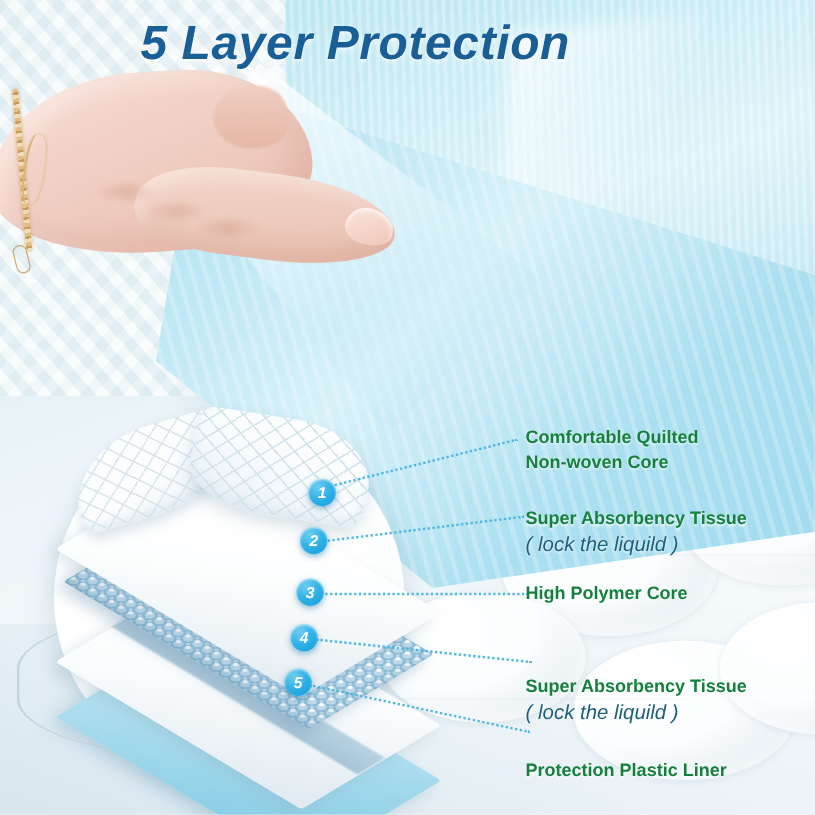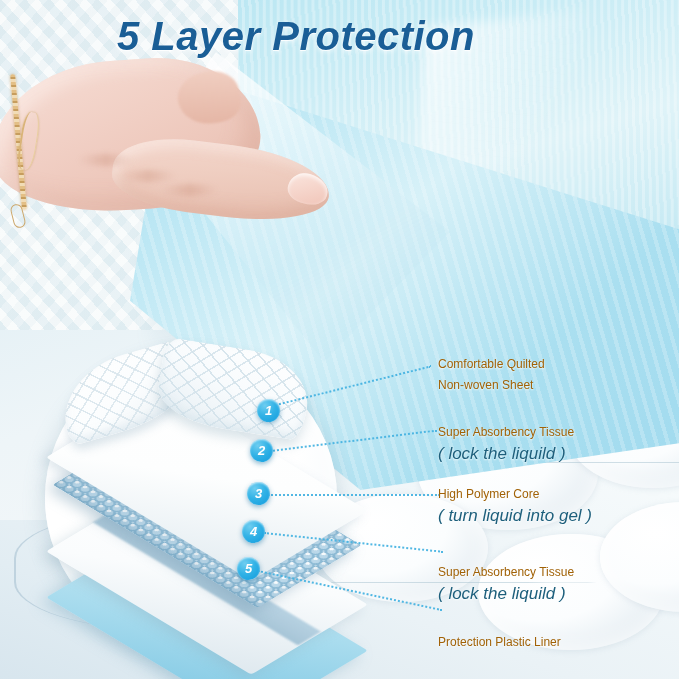--- a/index.html
+++ b/index.html
@@ -277,23 +277,23 @@
     font-weight: bold;
     font-style: italic;
     letter-spacing: .5px;
     color: #1a5e96;
     text-shadow: 0 1px 0 rgba(255,255,255,.85), 0 2px 5px rgba(255,255,255,.7);
     z-index: 12;
   }
   .labels { position: absolute; left: 438px; top: 344px; width: 245px; z-index: 11; }
   .label-group { position: absolute; left: 0; }
   .label-main {
-    font-size: 12px;
-    font-weight: normal;
-    color: #a16207;
+    font-size: 15px;
+    font-weight: bold;
+    color: #15803d;
     line-height: 21px;
     white-space: nowrap;
     text-shadow: 0 1px 2px rgba(255,255,255,.9);
   }
   .label-sub {
     font-size: 17px;
     font-style: italic;
     color: #1d5f7c;
     line-height: 21px;
     white-space: nowrap;
@@ -368,31 +368,30 @@
   <div class="badge" style="left:247px; top:482px;">3</div>
   <div class="badge" style="left:242px; top:520px;">4</div>
   <div class="badge" style="left:237px; top:557px;">5</div>
 
   <div class="title">5 Layer Protection</div>
 
   <div class="labels">
 
     <div class="label-group" style="top:10px;">
       <div class="label-main">Comfortable Quilted</div>
-      <div class="label-main">Non-woven Sheet</div>
+      <div class="label-main">Non-woven Core</div>
     </div>
 
     <div class="label-group" style="top:78px;">
       <div class="label-main">Super Absorbency Tissue</div>
       <div class="label-sub">( lock the liquild )</div>
     </div>
 
     <div class="label-group" style="top:140px;">
       <div class="label-main">High Polymer Core</div>
-      <div class="label-sub">( turn liquid into gel )</div>
     </div>
 
     <div class="label-group" style="top:218px;">
       <div class="label-main">Super Absorbency Tissue</div>
       <div class="label-sub">( lock the liquild )</div>
     </div>
 
     <div class="label-group" style="top:288px;">
       <div class="label-main">Protection Plastic Liner</div>
     </div>

